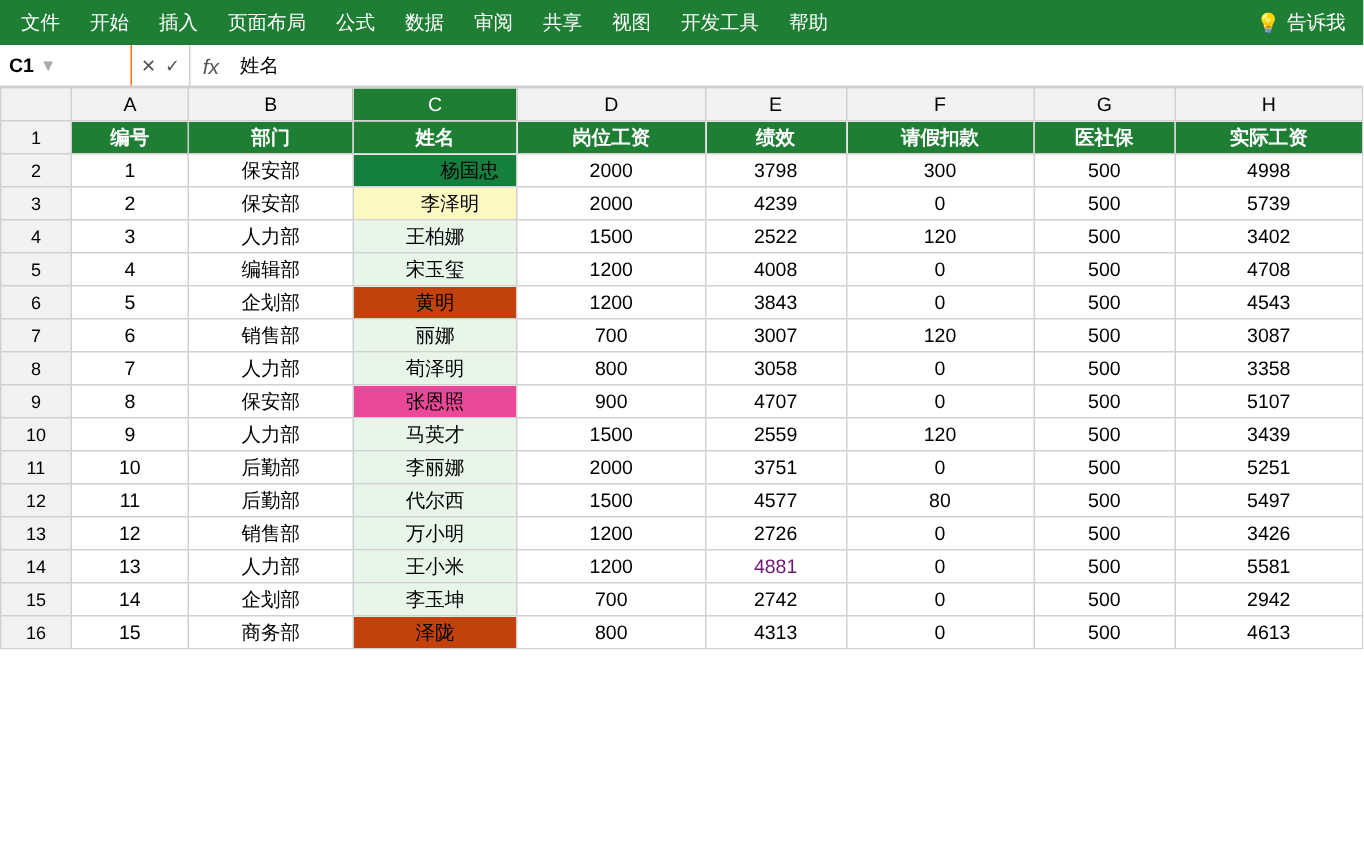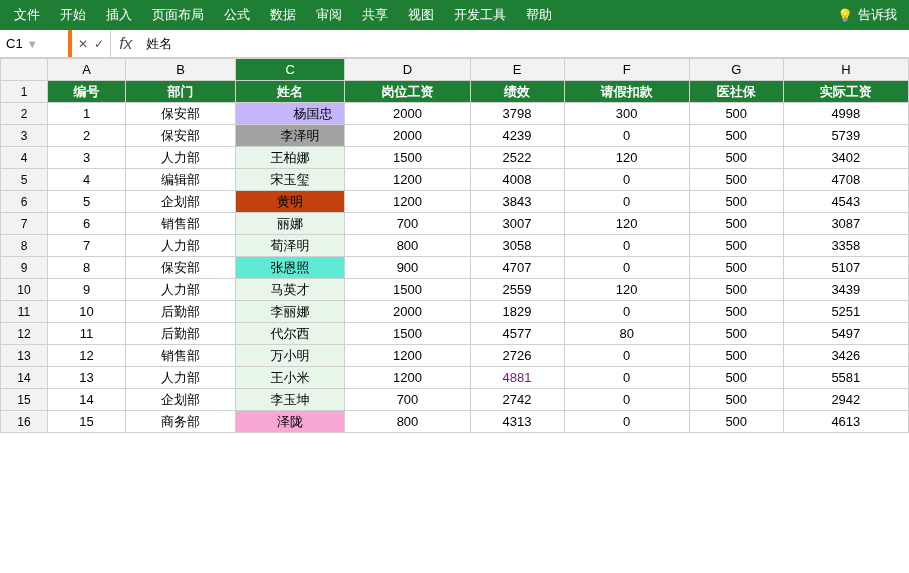--- a/index.html
+++ b/index.html
@@ -33,41 +33,42 @@
 
     
     .formula-bar {
       display: flex;
       align-items: center;
       height: 28px;
       border-bottom: 1px solid #d0d0d0;
       background: #fff;
     }
     .cell-ref-box {
-      width: 72px;
-      border-right: 4px solid #f97316;
+      width: 88px;
+      border-right: 1px solid #f97316;
       padding: 0 6px;
       font-size: 13px;
       color: #000;
       display: flex;
       align-items: center;
       height: 100%;
+      font-weight: bold;
     }
     .formula-icons {
       display: flex;
       align-items: center;
       padding: 0 6px;
       gap: 6px;
       color: #555;
       font-size: 14px;
       height: 100%;
       border-right: 1px solid #d0d0d0;
     }
     .formula-icon { cursor: pointer; color: #555; }
-    .fx-label { font-style: italic; font-size: 17px; color: #555; padding: 0 8px; }
+    .fx-label { font-style: italic; font-size: 14px; color: #555; padding: 0 8px; }
     .formula-content {
       flex: 1;
       padding: 0 6px;
       font-size: 13px;
       color: #000;
       display: flex;
       align-items: center;
     }
 
     table.sheet {
@@ -215,32 +216,32 @@
         <td class="data-cell header-row">岗位工资</td>
         <td class="data-cell header-row">绩效</td>
         <td class="data-cell header-row">请假扣款</td>
         <td class="data-cell header-row">医社保</td>
         <td class="data-cell header-row">实际工资</td>
       </tr>
     <tr>
           <td class="row-num">2</td>
           <td class="data-cell">1</td>
           <td class="data-cell">保安部</td>
-          <td class="data-cell" style="background: #c4b5fd; padding-left: 48px;">杨国忠</td>
+          <td class="data-cell" style="background: #15803d; padding-left: 48px;">杨国忠</td>
           <td class="data-cell">2000</td>
           <td class="data-cell">3798</td>
           <td class="data-cell">300</td>
           <td class="data-cell">500</td>
           <td class="data-cell">4998</td>
         </tr>
         <tr>
           <td class="row-num">3</td>
           <td class="data-cell">2</td>
           <td class="data-cell">保安部</td>
-          <td class="data-cell" style="background: #a3a3a3; padding-left: 22px;">李泽明</td>
+          <td class="data-cell" style="background: #fef9c3; padding-left: 22px;">李泽明</td>
           <td class="data-cell">2000</td>
           <td class="data-cell">4239</td>
           <td class="data-cell">0</td>
           <td class="data-cell">500</td>
           <td class="data-cell">5739</td>
         </tr>
         <tr>
           <td class="row-num">4</td>
           <td class="data-cell">3</td>
           <td class="data-cell">人力部</td>
@@ -292,21 +293,21 @@
           <td class="data-cell">800</td>
           <td class="data-cell">3058</td>
           <td class="data-cell">0</td>
           <td class="data-cell">500</td>
           <td class="data-cell">3358</td>
         </tr>
         <tr>
           <td class="row-num">9</td>
           <td class="data-cell">8</td>
           <td class="data-cell">保安部</td>
-          <td class="data-cell" style="background: #5eead4;">张恩照</td>
+          <td class="data-cell" style="background: #ec4899;">张恩照</td>
           <td class="data-cell">900</td>
           <td class="data-cell">4707</td>
           <td class="data-cell">0</td>
           <td class="data-cell">500</td>
           <td class="data-cell">5107</td>
         </tr>
         <tr>
           <td class="row-num">10</td>
           <td class="data-cell">9</td>
           <td class="data-cell">人力部</td>
@@ -316,21 +317,21 @@
           <td class="data-cell">120</td>
           <td class="data-cell">500</td>
           <td class="data-cell">3439</td>
         </tr>
         <tr>
           <td class="row-num">11</td>
           <td class="data-cell">10</td>
           <td class="data-cell">后勤部</td>
           <td class="data-cell" style="background: rgb(232, 245, 233); margin-top: 40px;">李丽娜</td>
           <td class="data-cell">2000</td>
-          <td class="data-cell">1829</td>
+          <td class="data-cell">3751</td>
           <td class="data-cell">0</td>
           <td class="data-cell">500</td>
           <td class="data-cell">5251</td>
         </tr>
         <tr>
           <td class="row-num">12</td>
           <td class="data-cell">11</td>
           <td class="data-cell">后勤部</td>
           <td class="data-cell" style="background: rgb(232, 245, 233);">代尔西</td>
           <td class="data-cell">1500</td>
@@ -369,21 +370,21 @@
           <td class="data-cell">700</td>
           <td class="data-cell">2742</td>
           <td class="data-cell">0</td>
           <td class="data-cell">500</td>
           <td class="data-cell">2942</td>
         </tr>
         <tr>
           <td class="row-num">16</td>
           <td class="data-cell">15</td>
           <td class="data-cell">商务部</td>
-          <td class="data-cell" style="background: #f9a8d4;">泽陇</td>
+          <td class="data-cell" style="background: #c2410c;">泽陇</td>
           <td class="data-cell">800</td>
           <td class="data-cell">4313</td>
           <td class="data-cell">0</td>
           <td class="data-cell">500</td>
           <td class="data-cell">4613</td>
         </tr>
       </tbody>
   </table>
 </div>
 

